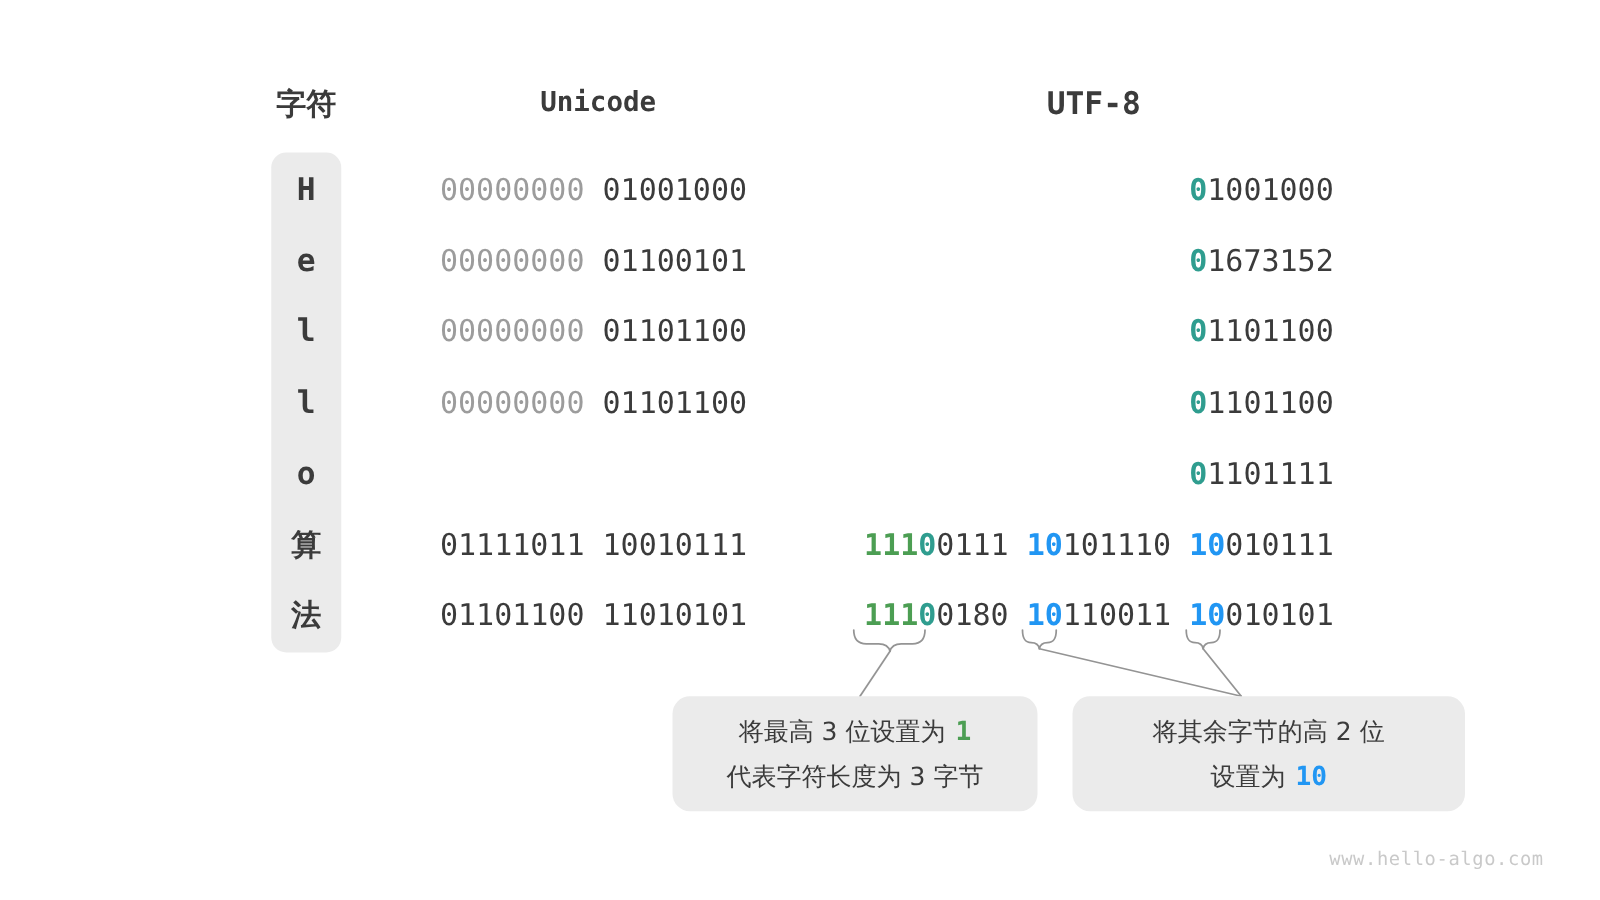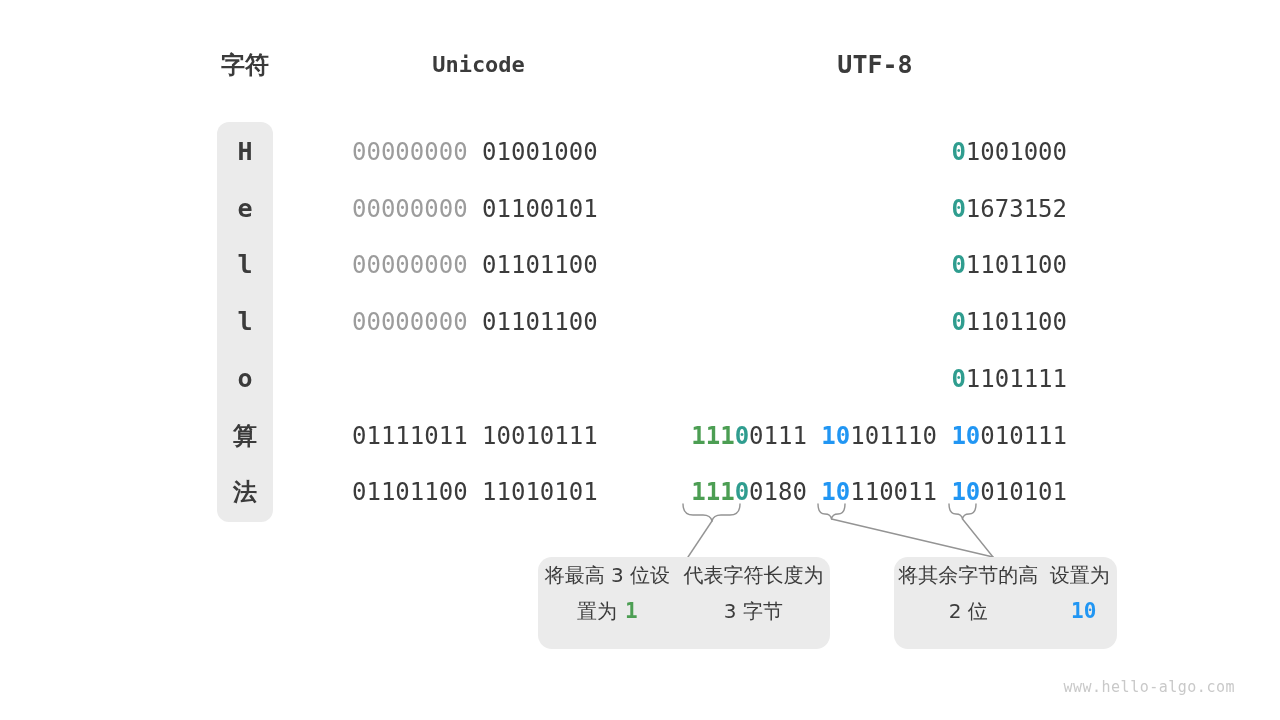--- a/index.html
+++ b/index.html
@@ -2,21 +2,21 @@
 <html><head>
 <meta charset="utf-8">
 <style>
   html,body{margin:0;padding:0;}
   body{
     width:1280px;height:720px;position:relative;background:#ffffff;
     overflow:hidden;
     font-family:"DejaVu Sans Mono","Liberation Mono",monospace;
   }
   .hdr{
-    position:absolute;top:48px;height:34px;line-height:34px;
+    position:absolute;top:66px;height:34px;line-height:34px;
     font-weight:bold;color:var(--dark);text-align:center;
   }
   .hdr-char{left:217px;width:56px;font-size:24px;font-family:"DejaVu Sans","Liberation Sans",sans-serif;}
   .hdr-unicode{left:352px;width:253px;font-size:22px;}
   .hdr-utf8{left:683px;width:384px;font-size:25px;}
   .char-col-bg{
     position:absolute;left:217px;top:122px;width:56px;height:400px;
     background:var(--boxbg);border-radius:12px;
   }
   .row{position:absolute;left:0;width:1280px;height:34px;line-height:34px;font-size:24px;}
@@ -32,24 +32,24 @@
   .seg-dark{color:var(--dark);margin-top:31px;}
   .seg-green{color:var(--green);font-weight:bold;}
   .seg-teal{color:var(--teal);font-weight:bold;}
   .seg-blue{color:var(--blue);font-weight:bold;}
   .connectors{position:absolute;left:0;top:0;pointer-events:none;}
   .note{
     position:absolute;top:557px;height:92px;background:var(--boxbg);
     border-radius:14px;color:var(--dark);
     font-family:"DejaVu Sans","Liberation Sans",sans-serif;
     font-size:20px;line-height:36px;text-align:center;
-    display:flex;flex-direction:row;justify-content:center;
+    display:flex;flex-direction:column;justify-content:center;
   }
   .note-left{left:538px;width:292px;}
-  .note-right{left:858px;width:223px;margin-left:36px;}
+  .note-right{left:858px;width:314px;}
   .hl{font-family:"DejaVu Sans Mono","Liberation Mono",monospace;font-weight:bold;font-size:21px;margin-left:8px;}
   .hl-green{color:var(--green);}
   .hl-blue{color:var(--blue);}
   .watermark{
     position:absolute;right:45px;bottom:24px;
     font-size:15px;color:#c9c9c9;letter-spacing:0.5px;margin-left:38px;
   }
 </style>
 </head>
 <body style="--dark: #3b3b3b; --muted: #9c9c9c; --green: #4c9e53; --teal: #2f9d8f; --blue: #2196f3; --boxbg: #ebebeb;">

